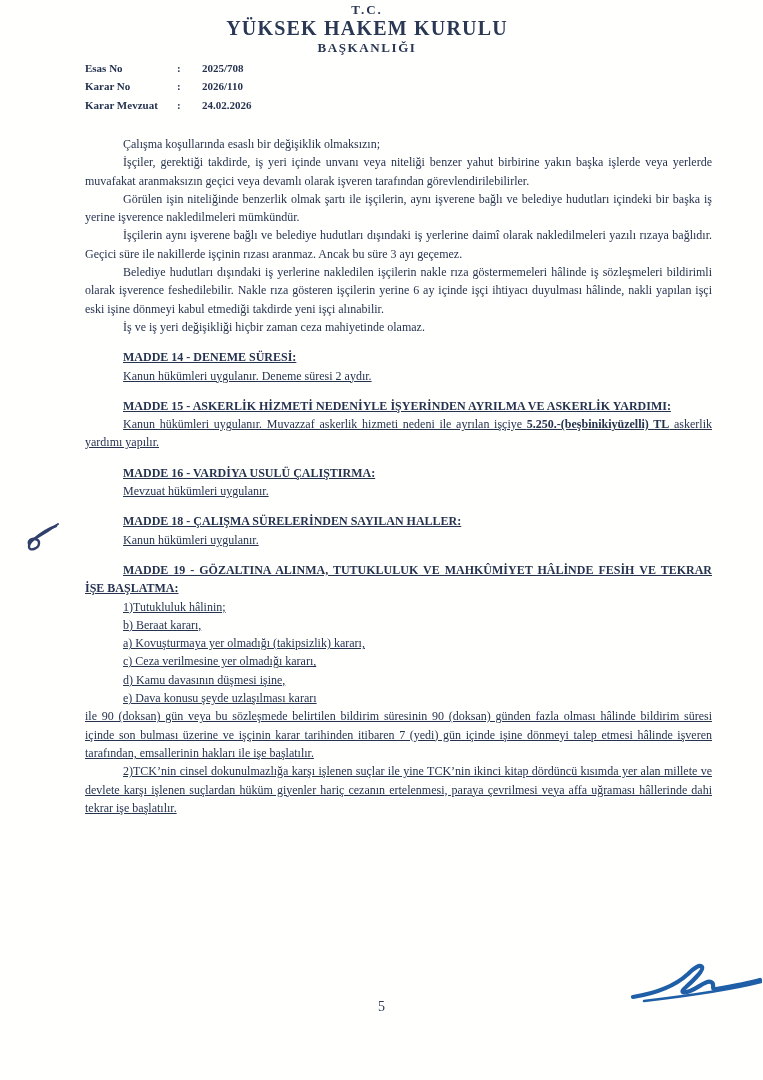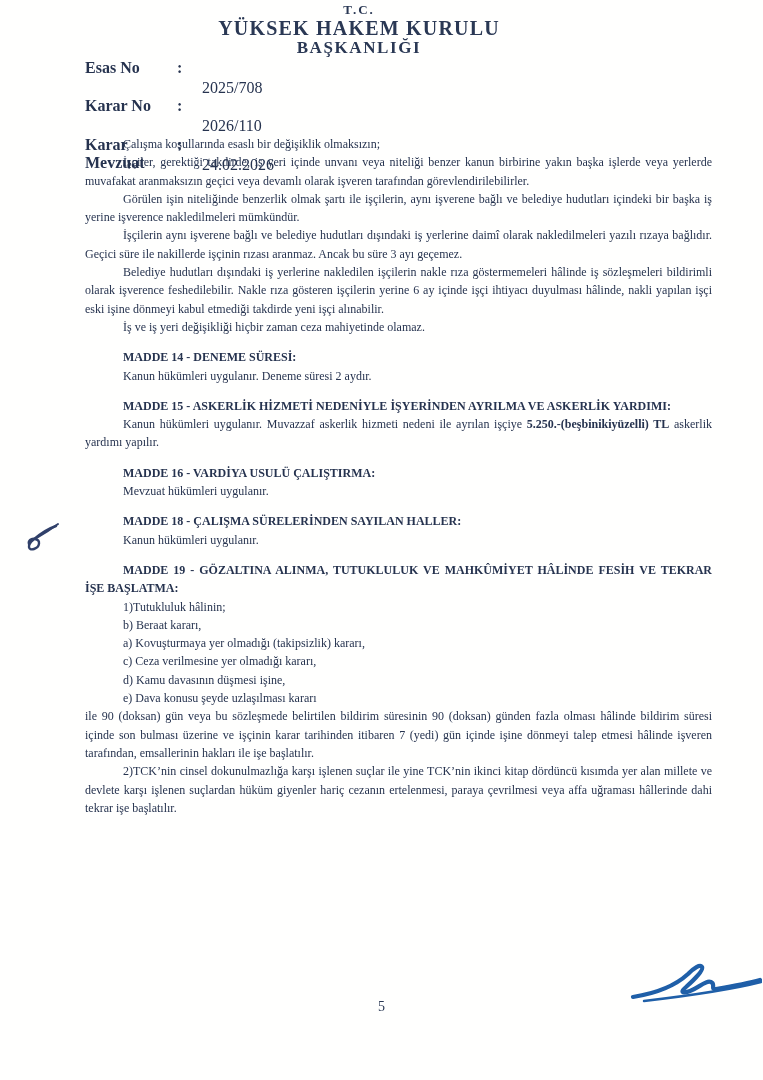--- a/index.html
+++ b/index.html
@@ -11,44 +11,44 @@
   }
   .page {
     position: relative;
     width: 763px; height: 1080px;
     background: #fffffe;
     overflow: hidden;
   }
 
   
   .letterhead {
-    position: absolute; top: 1px; left: 0; width: 718px;
+    position: absolute; top: 1px; left: 8px; width: 718px;
     text-align: center; font-weight: 700; color: #2a3854;
   }
   .h-tc   { font-size: 13px;   letter-spacing: 2px;   line-height: 18px; }
   .h-org  { font-size: 20px; letter-spacing: 1.2px; line-height: 19px; }
-  .h-dept { font-size: 17px; letter-spacing: 1.6px; line-height: 19px; }
+  .h-dept { font-size: 13px; letter-spacing: 1.6px; line-height: 19px; }
 
   
-  .case-info { position: absolute; left: 85px; top: 59px; font-size: 16px; }
+  .case-info { position: absolute; left: 85px; top: 59px; font-size: 11px; }
   .case-row  { display: flex; line-height: 18.4px; }
   .case-label { width: 92px; font-weight: 700; }
   .case-sep   { width: 25px; font-weight: 700; text-align: left; }
-  .case-value { font-weight: 400; margin-top: 20px; }
+  .case-value { font-weight: 700; }
 
   
   .body-text {
     position: absolute; left: 85px; top: 135px; width: 627px;
     font-size: 12px; line-height: 18.3px;
     text-align: justify;
   }
   .para { text-indent: 38px; }
   .cont { text-indent: 0; }
   .line { text-indent: 38px; text-align: left; }
-  .article { margin-top: 12px; }
+  .article { margin-top: 12px; text-decoration: underline; }
   .heading { font-weight: 700; text-indent: 38px; text-align: justify; }
   .body-text b { font-weight: 700; }
 
   
   .page-number {
     position: absolute; top: 999px; left: 0; width: 763px;
     text-align: center; font-size: 14px; color: #2a3854;
   }
 
   
@@ -81,21 +81,21 @@
     <div class="case-row">
       <span class="case-label">Karar Mevzuat</span>
       <span class="case-sep">:</span>
       <span class="case-value">24.02.2026</span>
     </div>
   </div>
 
   <div class="body-text">
     <div>
         <div class="para">Çalışma koşullarında esaslı bir değişiklik olmaksızın;</div>
-        <div class="para">İşçiler, gerektiği takdirde, iş yeri içinde unvanı veya niteliği benzer kanun birbirine yakın başka işlerde veya yerlerde muvafakat aranmaksızın geçici veya devamlı olarak işveren tarafından görevlendirilebilirler.</div>
+        <div class="para">İşçiler, gerektiği takdirde, iş yeri içinde unvanı veya niteliği benzer yahut birbirine yakın başka işlerde veya yerlerde muvafakat aranmaksızın geçici veya devamlı olarak işveren tarafından görevlendirilebilirler.</div>
         <div class="para">Görülen işin niteliğinde benzerlik olmak şartı ile işçilerin, aynı işverene bağlı ve belediye hudutları içindeki bir başka iş yerine işverence nakledilmeleri mümkündür.</div>
         <div class="para">İşçilerin aynı işverene bağlı ve belediye hudutları dışındaki iş yerlerine daimî olarak nakledilmeleri yazılı rızaya bağlıdır. Geçici süre ile nakillerde işçinin rızası aranmaz.  Ancak bu süre 3 ayı geçemez.</div>
         <div class="para">Belediye hudutları dışındaki iş yerlerine nakledilen işçilerin nakle rıza göstermemeleri hâlinde iş sözleşmeleri bildirimli olarak işverence feshedilebilir. Nakle rıza gösteren işçilerin yerine 6 ay içinde işçi ihtiyacı duyulması hâlinde, nakli yapılan işçi eski işine dönmeyi kabul etmediği takdirde yeni işçi alınabilir.</div>
         <div class="para">İş ve iş yeri değişikliği hiçbir zaman ceza mahiyetinde olamaz.</div>
       </div>
     <div>
         <div class="article">
           <div class="heading">MADDE 14 - DENEME SÜRESİ:</div>
           <div class="para"><span>Kanun hükümleri uygulanır. Deneme süresi 2 aydır.</span></div>
         </div>

